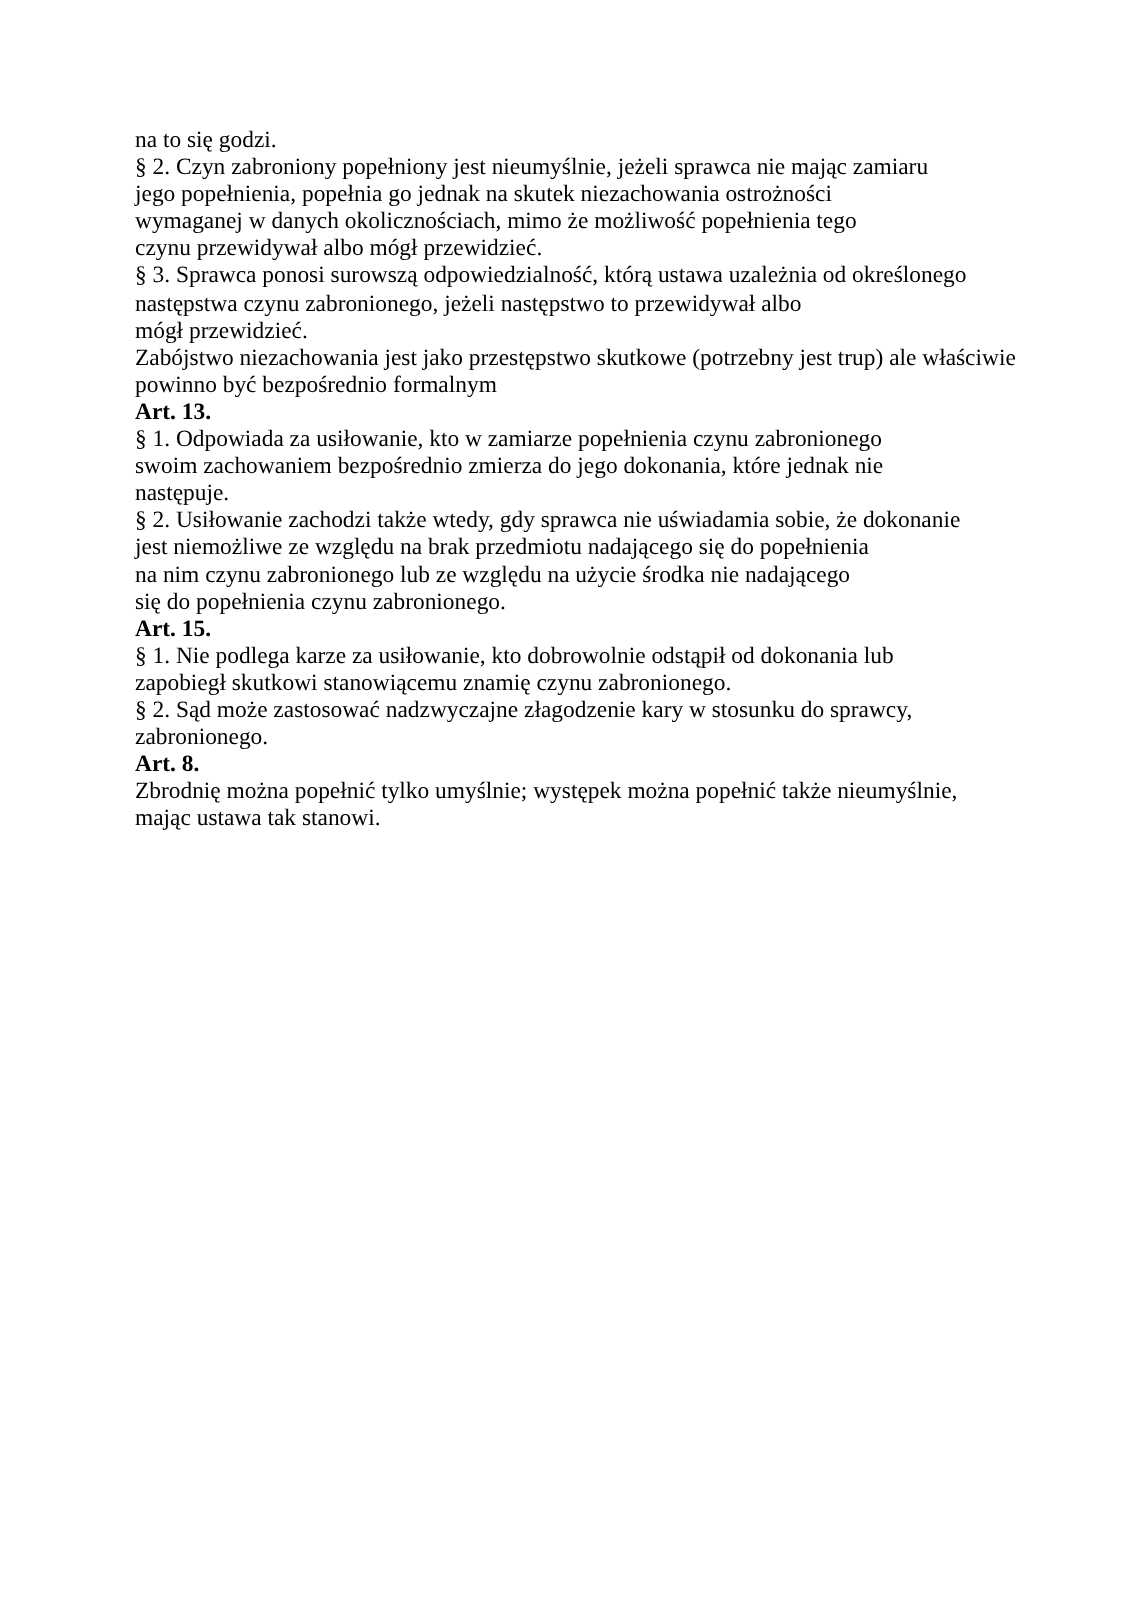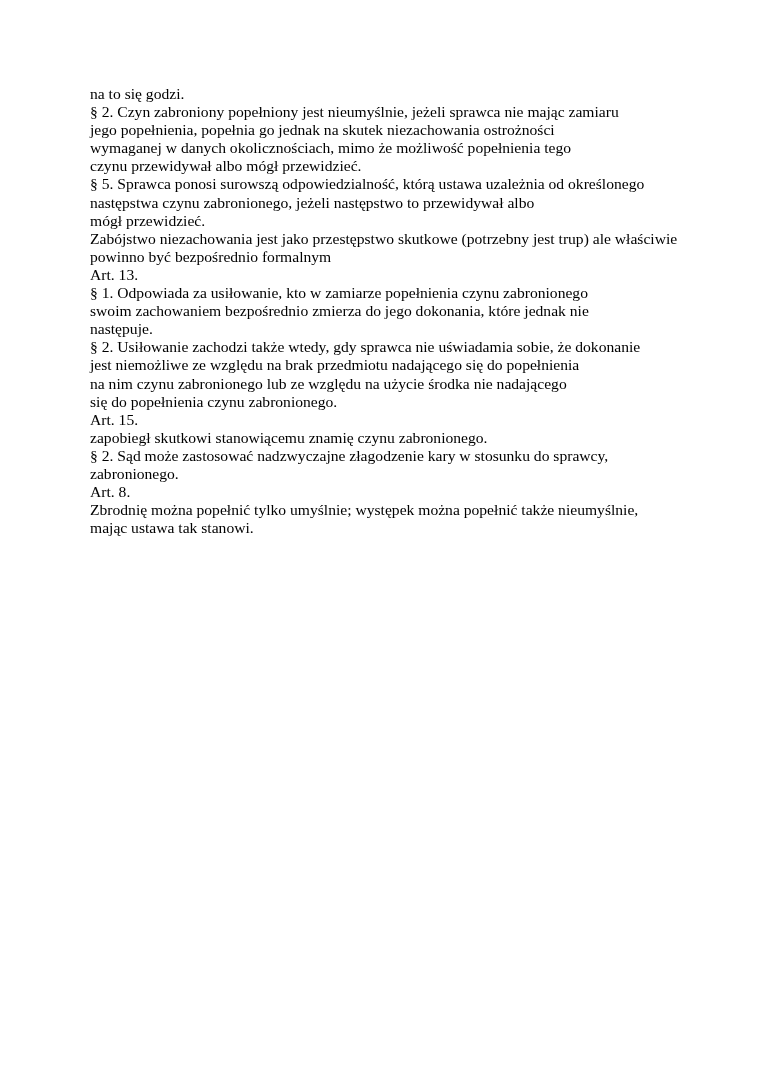--- a/index.html
+++ b/index.html
@@ -21,48 +21,49 @@
     width: 600px;
     font-family: "Liberation Serif", "DejaVu Serif", serif;
     font-size: 15.6px;
     line-height: 18.1px;
     color: #000000;
   }
   .line {
     white-space: nowrap;
   }
   .line.bold {
-    font-weight: normal;
+    font-weight: bold;
   }
 </style>
 </head>
 <body>
 
 <div class="page">
   <div class="textblock">
 
   <div class="line">na to się godzi.</div>
       <div class="line">§ 2. Czyn zabroniony popełniony jest nieumyślnie, jeżeli sprawca nie mając zamiaru</div>
       <div class="line">jego popełnienia, popełnia go jednak na skutek niezachowania ostrożności</div>
       <div class="line">wymaganej w danych okolicznościach, mimo że możliwość popełnienia tego</div>
       <div class="line">czynu przewidywał albo mógł przewidzieć.</div>
-      <div class="line">§ 5. Sprawca ponosi surowszą odpowiedzialność, którą ustawa uzależnia od określonego</div>
+      <div class="line">§ 3. Sprawca ponosi surowszą odpowiedzialność, którą ustawa uzależnia od określonego</div>
       <div class="line">następstwa czynu zabronionego, jeżeli następstwo to przewidywał albo</div>
       <div class="line">mógł przewidzieć.</div>
       <div class="line">Zabójstwo niezachowania jest jako przestępstwo skutkowe (potrzebny jest trup) ale właściwie</div>
       <div class="line">powinno być bezpośrednio formalnym</div>
       <div class="line bold">Art. 13.</div>
       <div class="line">§ 1. Odpowiada za usiłowanie, kto w zamiarze popełnienia czynu zabronionego</div>
       <div class="line">swoim zachowaniem bezpośrednio zmierza do jego dokonania, które jednak nie</div>
       <div class="line">następuje.</div>
       <div class="line">§ 2. Usiłowanie zachodzi także wtedy, gdy sprawca nie uświadamia sobie, że dokonanie</div>
       <div class="line">jest niemożliwe ze względu na brak przedmiotu nadającego się do popełnienia</div>
       <div class="line">na nim czynu zabronionego lub ze względu na użycie środka nie nadającego</div>
       <div class="line">się do popełnienia czynu zabronionego.</div>
       <div class="line bold">Art. 15.</div>
+      <div class="line">§ 1. Nie podlega karze za usiłowanie, kto dobrowolnie odstąpił od dokonania lub</div>
       <div class="line">zapobiegł skutkowi stanowiącemu znamię czynu zabronionego.</div>
       <div class="line">§ 2. Sąd może zastosować nadzwyczajne złagodzenie kary w stosunku do sprawcy,</div>
       <div class="line">zabronionego.</div>
       <div class="line bold">Art. 8.</div>
       <div class="line">Zbrodnię można popełnić tylko umyślnie; występek można popełnić także nieumyślnie,</div>
       <div class="line">mając ustawa tak stanowi.</div>
     </div>
 </div>
 
 </body></html>

